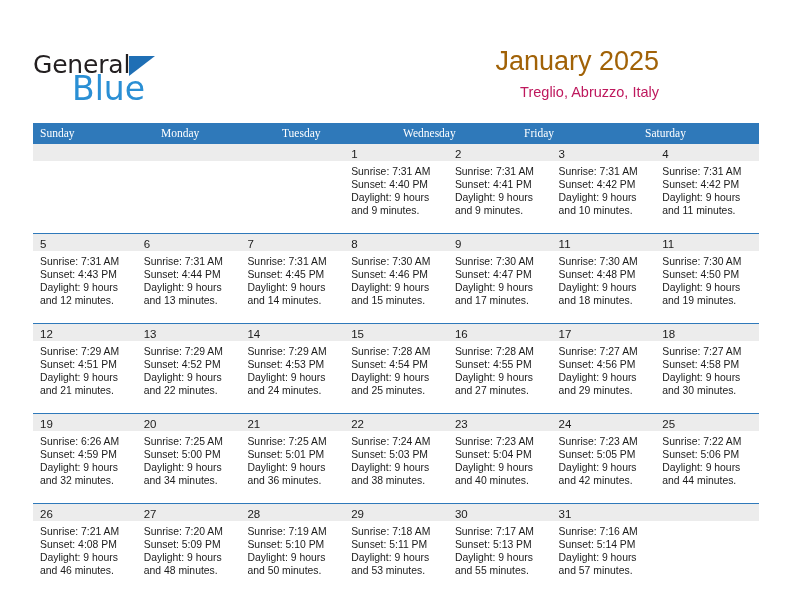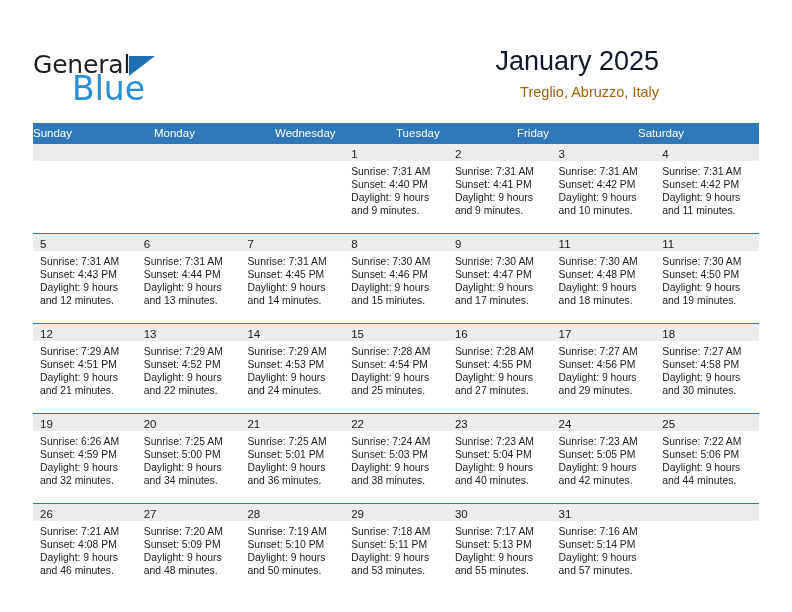--- a/index.html
+++ b/index.html
@@ -63,28 +63,28 @@
     font-family: "DejaVu Sans", sans-serif;
   }
   .title-block {
     position: absolute;
     right: 0;
     top: 0;
     text-align: right;
   }
   .cal-title {
     font-size: 27px;
-    color: #0f172a;
+    color: #a16207;
     font-weight: 400;
     line-height: 34px;
     white-space: nowrap;
   }
   .cal-subtitle {
     font-size: 14.5px;
-    color: #a16207;
+    color: #be185d;
     line-height: 22px;
     margin-top: 3px;
     white-space: nowrap;
   }
 
   
   .calendar {
     position: absolute;
     left: 33px;
     top: 105px;
@@ -94,22 +94,24 @@
     display: flex;
     background: #2f79ba;
   }
   .dow {
     flex: 1 1 0;
     box-sizing: border-box;
     color: #ffffff;
     font-size: 11.5px;
     line-height: 21px;
     height: 21px;
+    padding-left: 7px;
     white-space: nowrap;
     overflow: hidden;
+    font-family: Liberation Serif, serif;
   }
   .week {
     display: flex;
     border-top: 1.4px solid #2f79ba;
   }
   .week.first {
     border-top: none;
   }
   .day {
     flex: 1 1 0;
@@ -159,22 +161,22 @@
       <div class="cal-subtitle">Treglio, Abruzzo, Italy</div>
     </div>
 
   </div>
 
   <div class="calendar">
 
     <div class="dow-row">
       <div class="dow">Sunday</div>
       <div class="dow">Monday</div>
+      <div class="dow">Tuesday</div>
       <div class="dow">Wednesday</div>
-      <div class="dow">Tuesday</div>
       <div class="dow">Friday</div>
       <div class="dow">Saturday</div>
     </div>
 
     <div id="weeks-container">
         <div class="week first">
           <div class="day empty">
             <div class="day-num-band"><span class="day-num"></span></div>
             <div class="day-lines"></div>
           </div>

